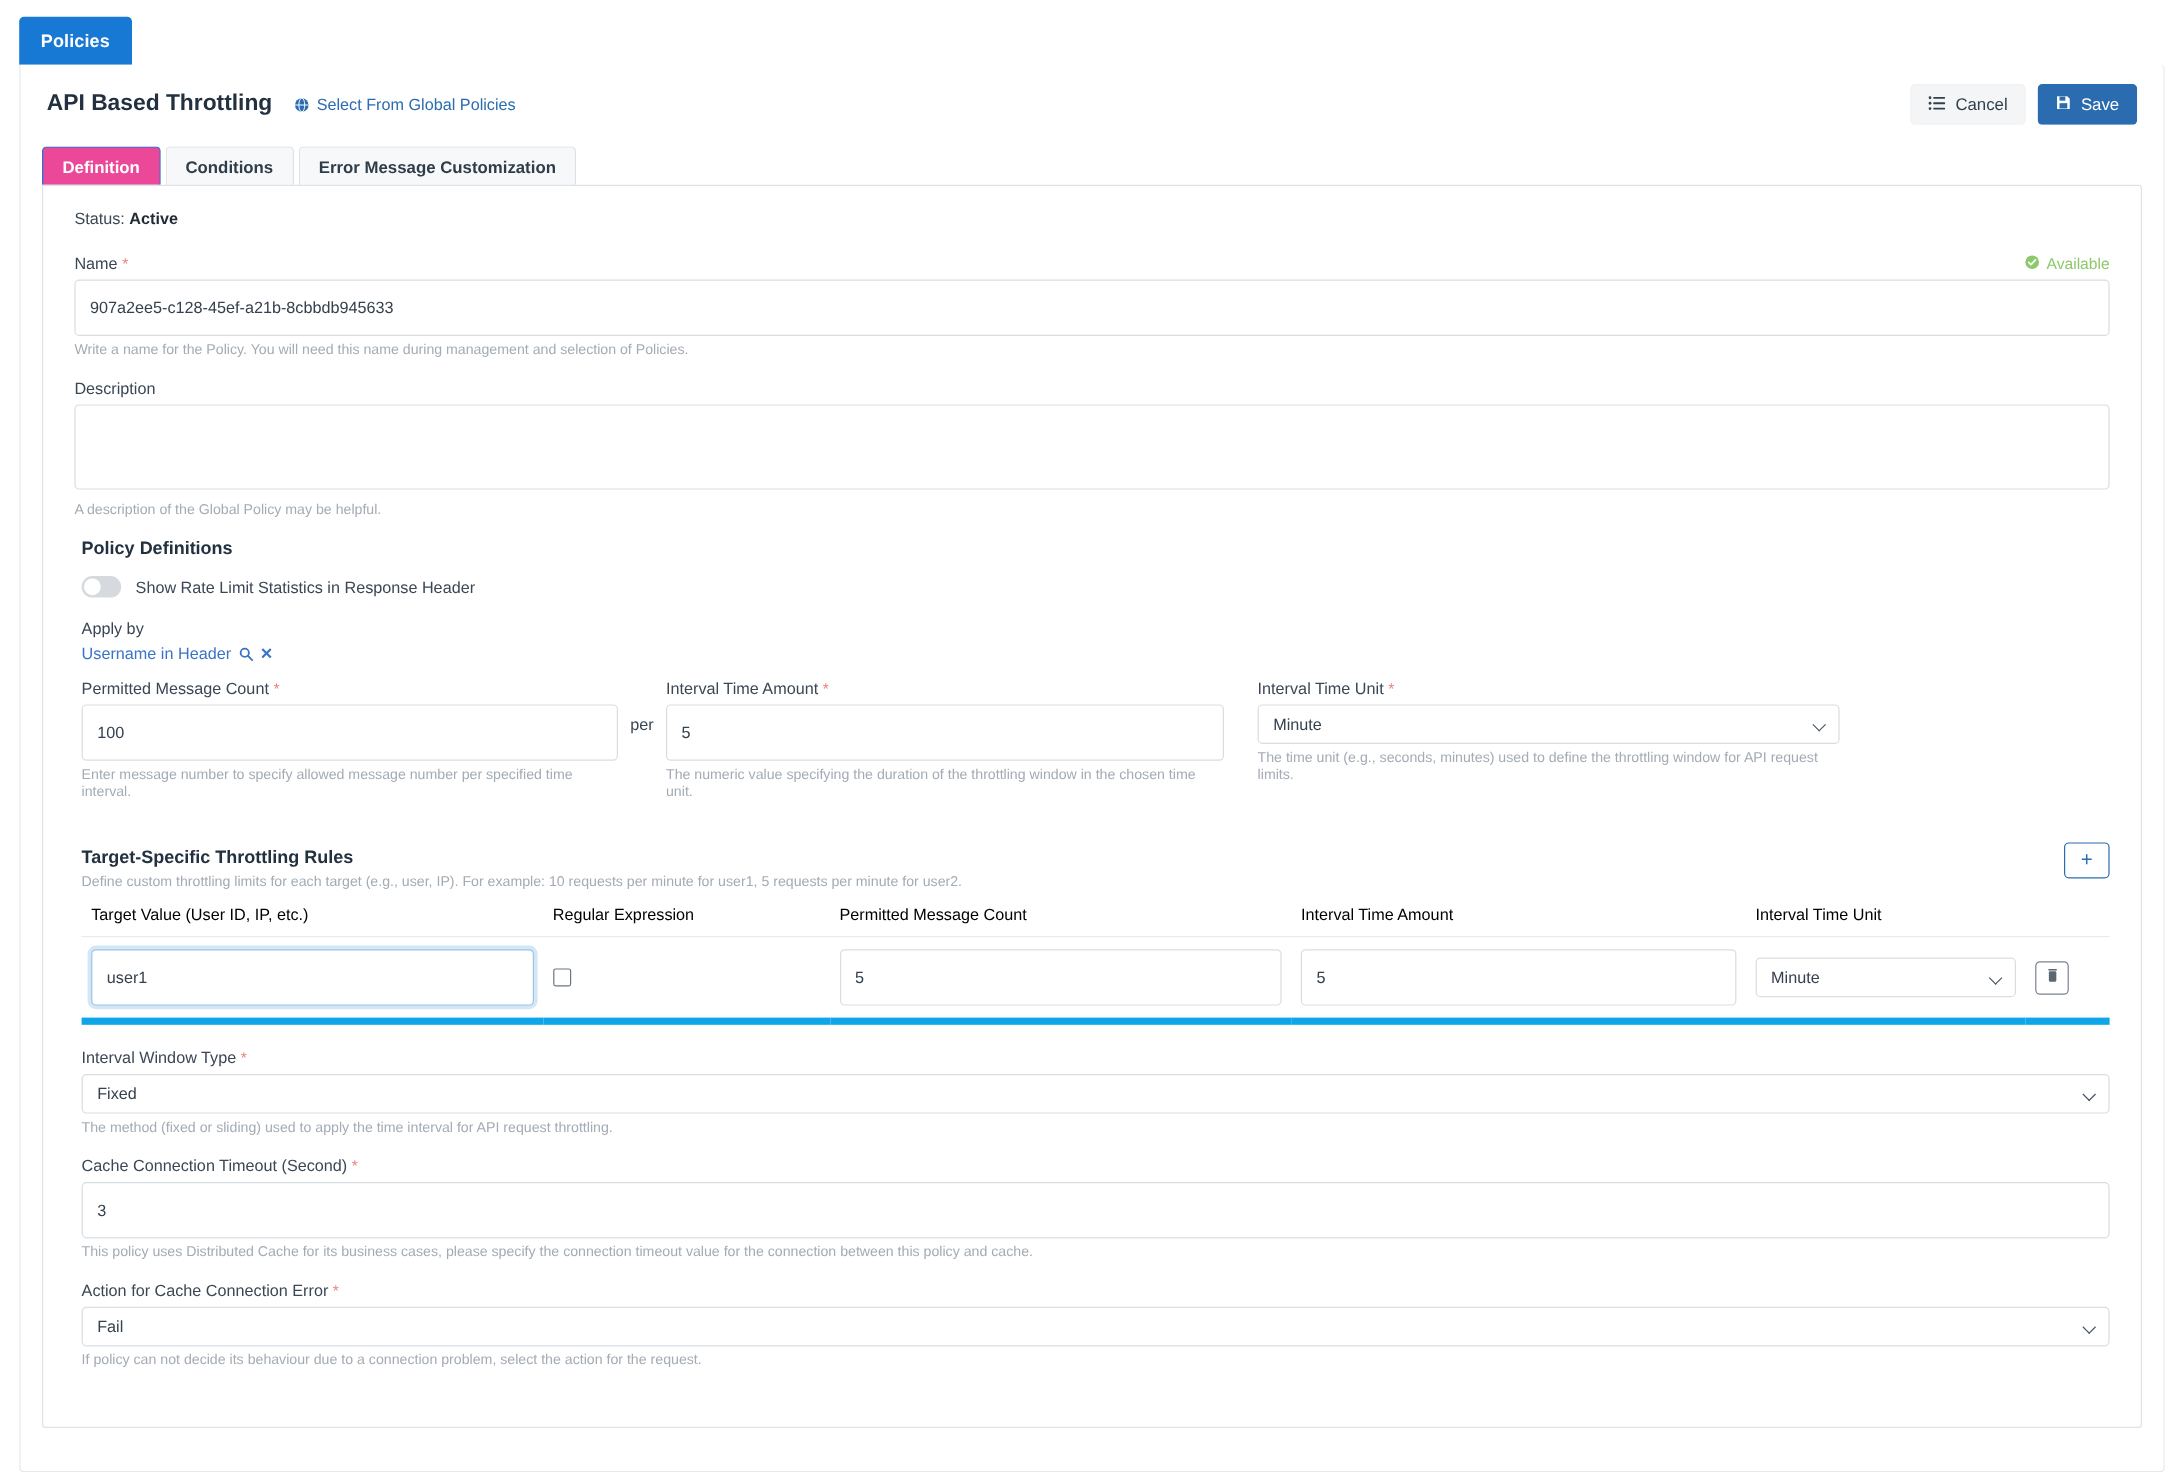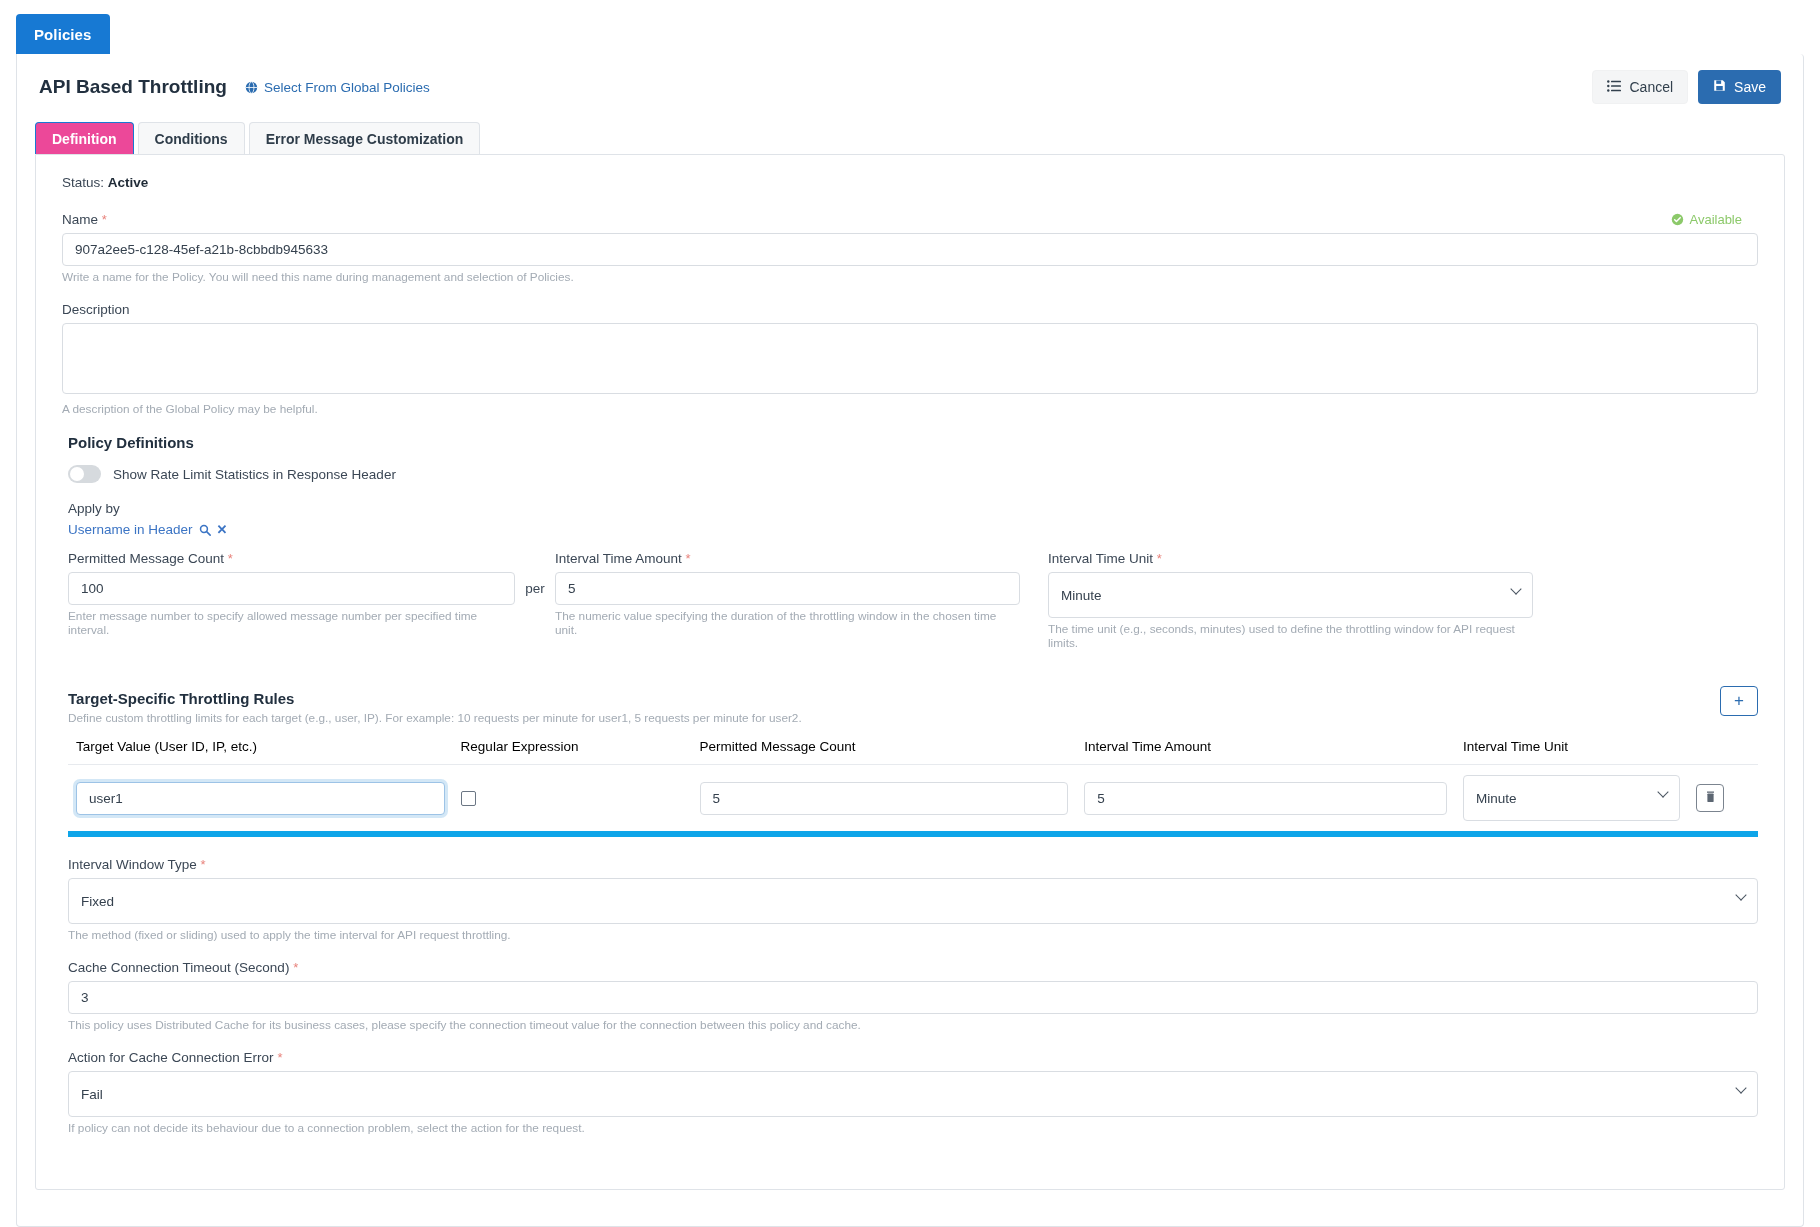--- a/index.html
+++ b/index.html
@@ -145,30 +145,30 @@
   .field { margin-bottom: 6px; position: relative; }
   .flabel {
     font-size: 13.5px;
     color: #3b4755;
     margin-bottom: 6px;
     display: block;
   }
   .req { color: #e8837c; font-size: 13px; }
   .avail {
     position: absolute;
-    right: 16px; top: 0;
+    right: 0; top: 0;
     font-size: 13px;
     color: #8cc96a;
-    display: flex; align-items: center; gap: 5px;
+    display: flex; align-items: flex-start; gap: 5px;
   }
   .check-ico { display:inline-flex; }
 
   .inp {
     width: 100%;
-    height: 33px;
+    height: 47px;
     border: 1px solid #d9dde2;
     border-radius: 4px;
     padding: 0 12px;
     font-size: 13.5px;
     color: #35414e;
     background: #fff;
     font-family: "Liberation Sans", sans-serif;
     outline: none;
   }
   .ta {
@@ -185,21 +185,21 @@
   }
   .hint {
     font-size: 11.8px;
     color: #a3abb4;
     margin-top: 4px;
     margin-bottom: 18px;
   }
 
   .sel {
     width: 100%;
-    height: 46px;
+    height: 33px;
     border: 1px solid #d9dde2;
     border-radius: 4px;
     padding: 0 30px 0 12px;
     font-size: 13.5px;
     color: #35414e;
     background: #fff;
     font-family: "Liberation Sans", sans-serif;
     -webkit-appearance: none;
     appearance: none;
     outline: none;

